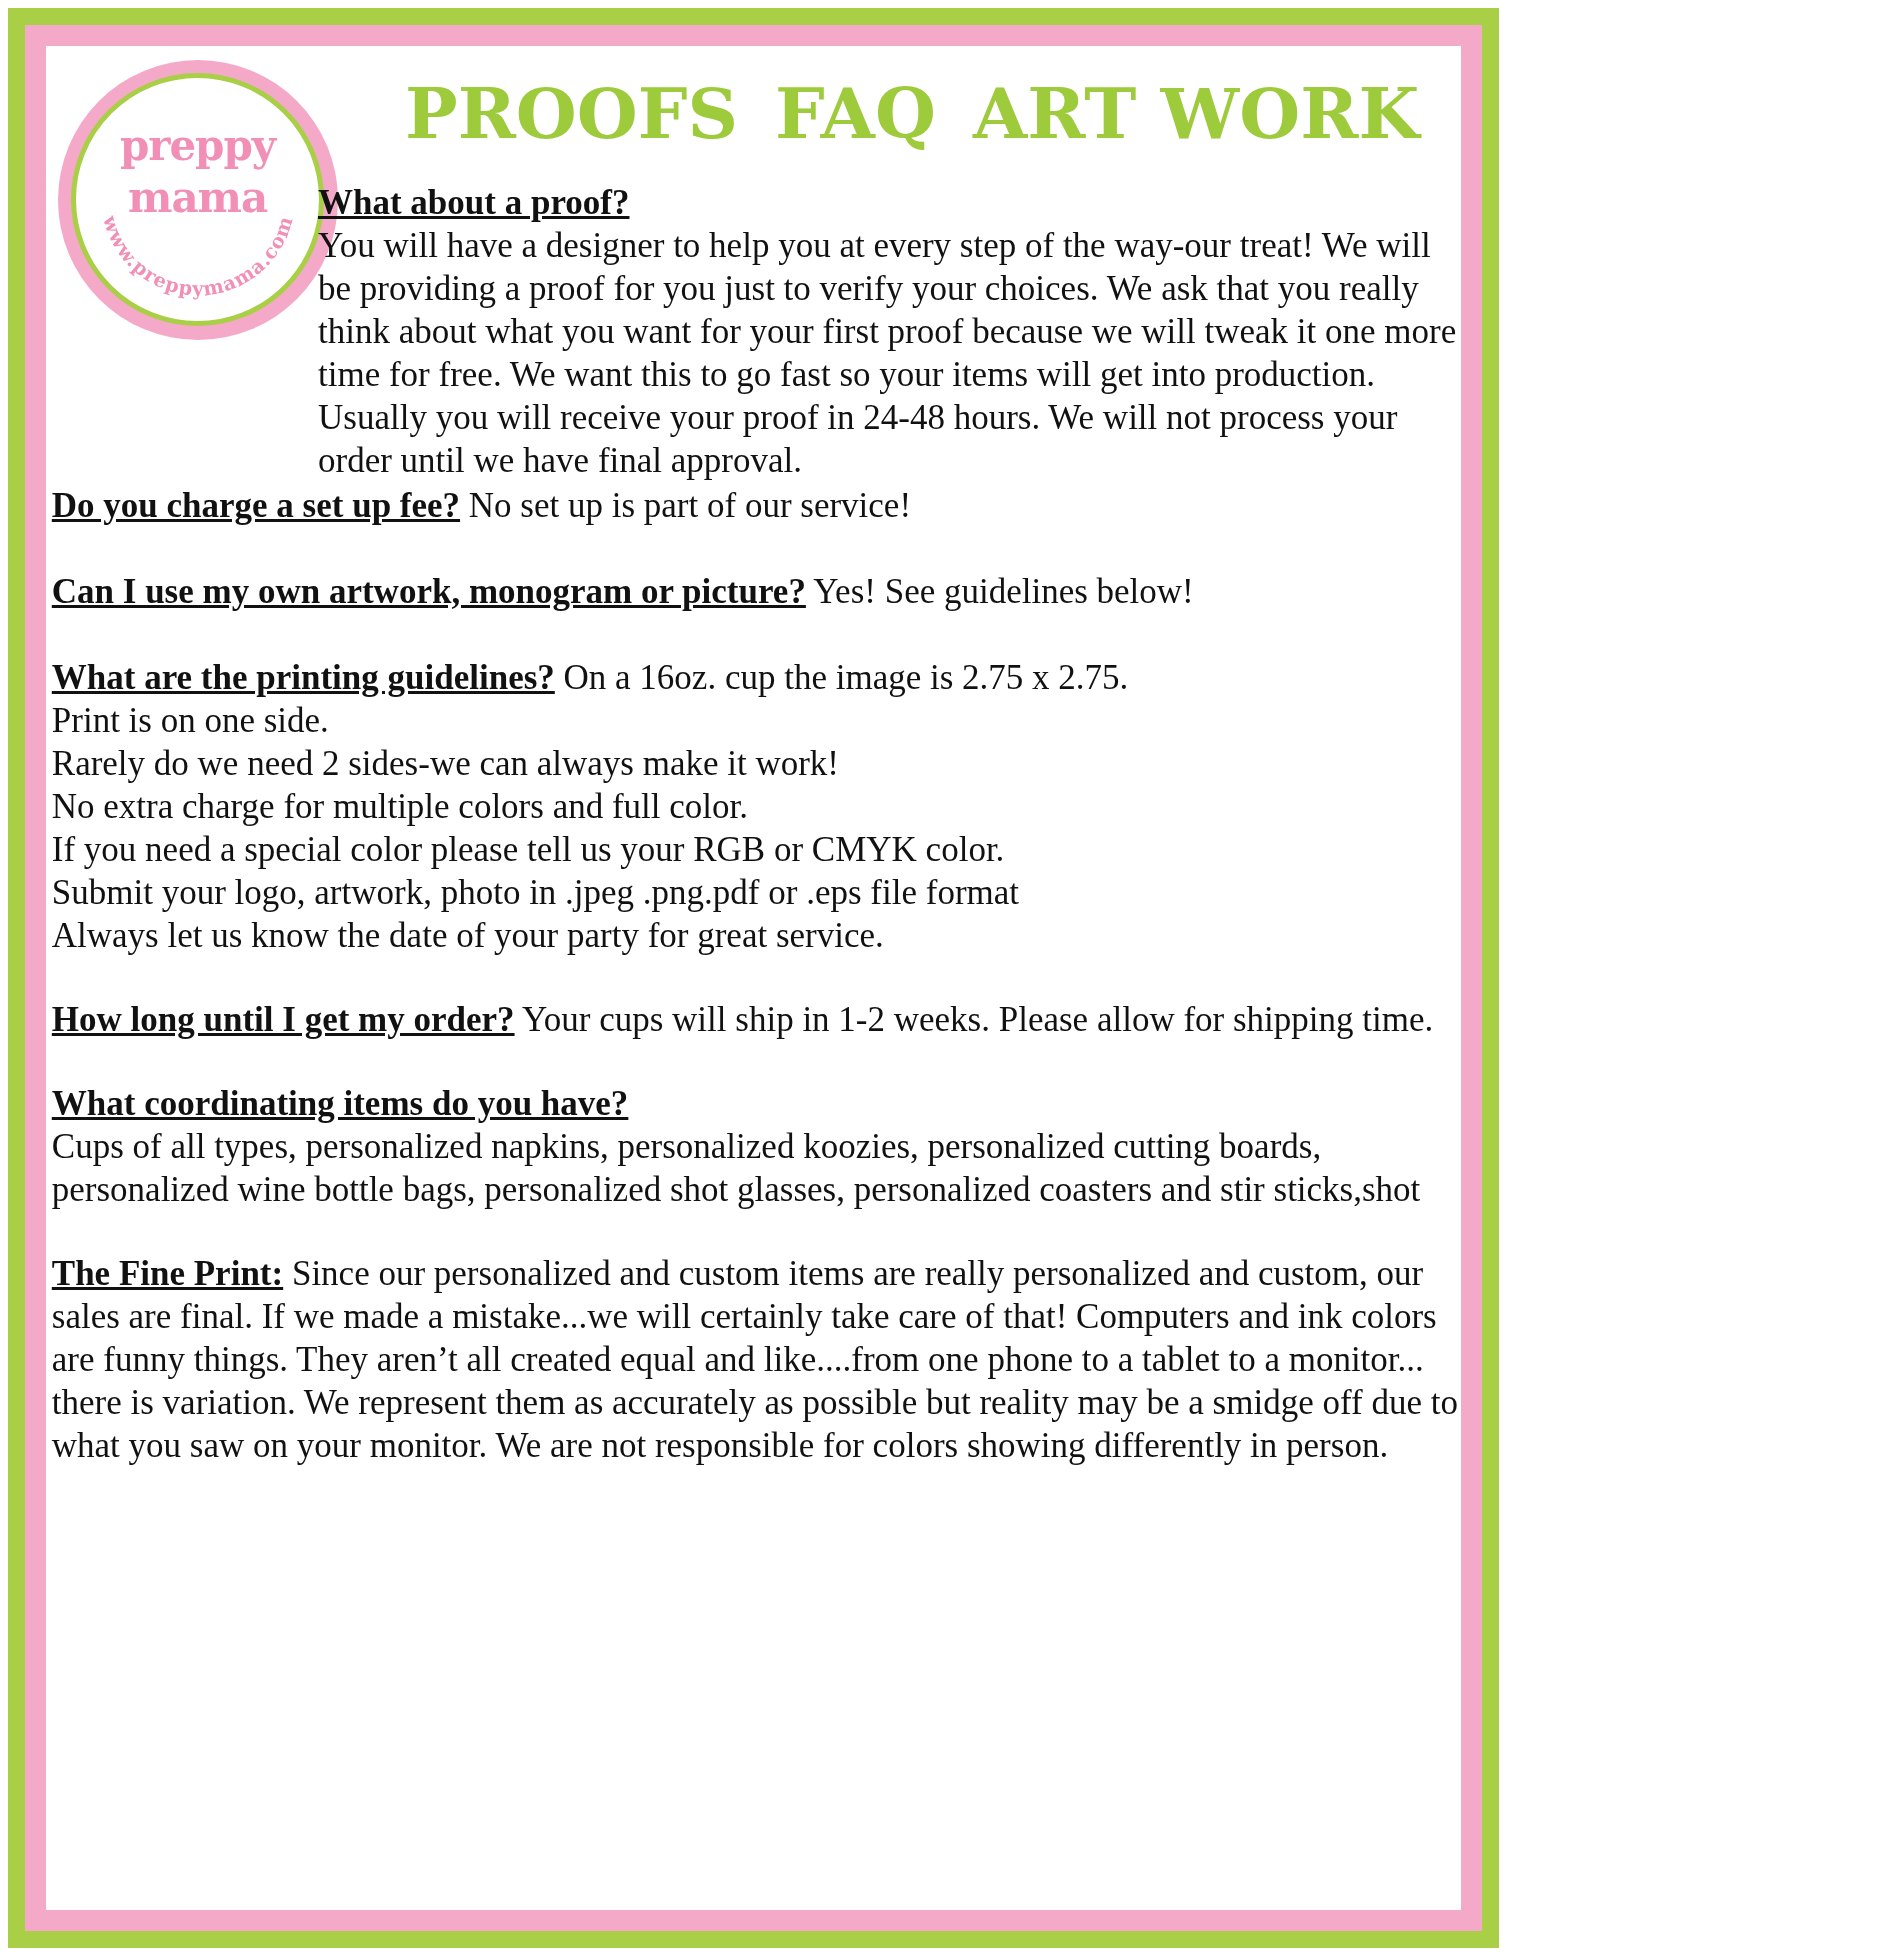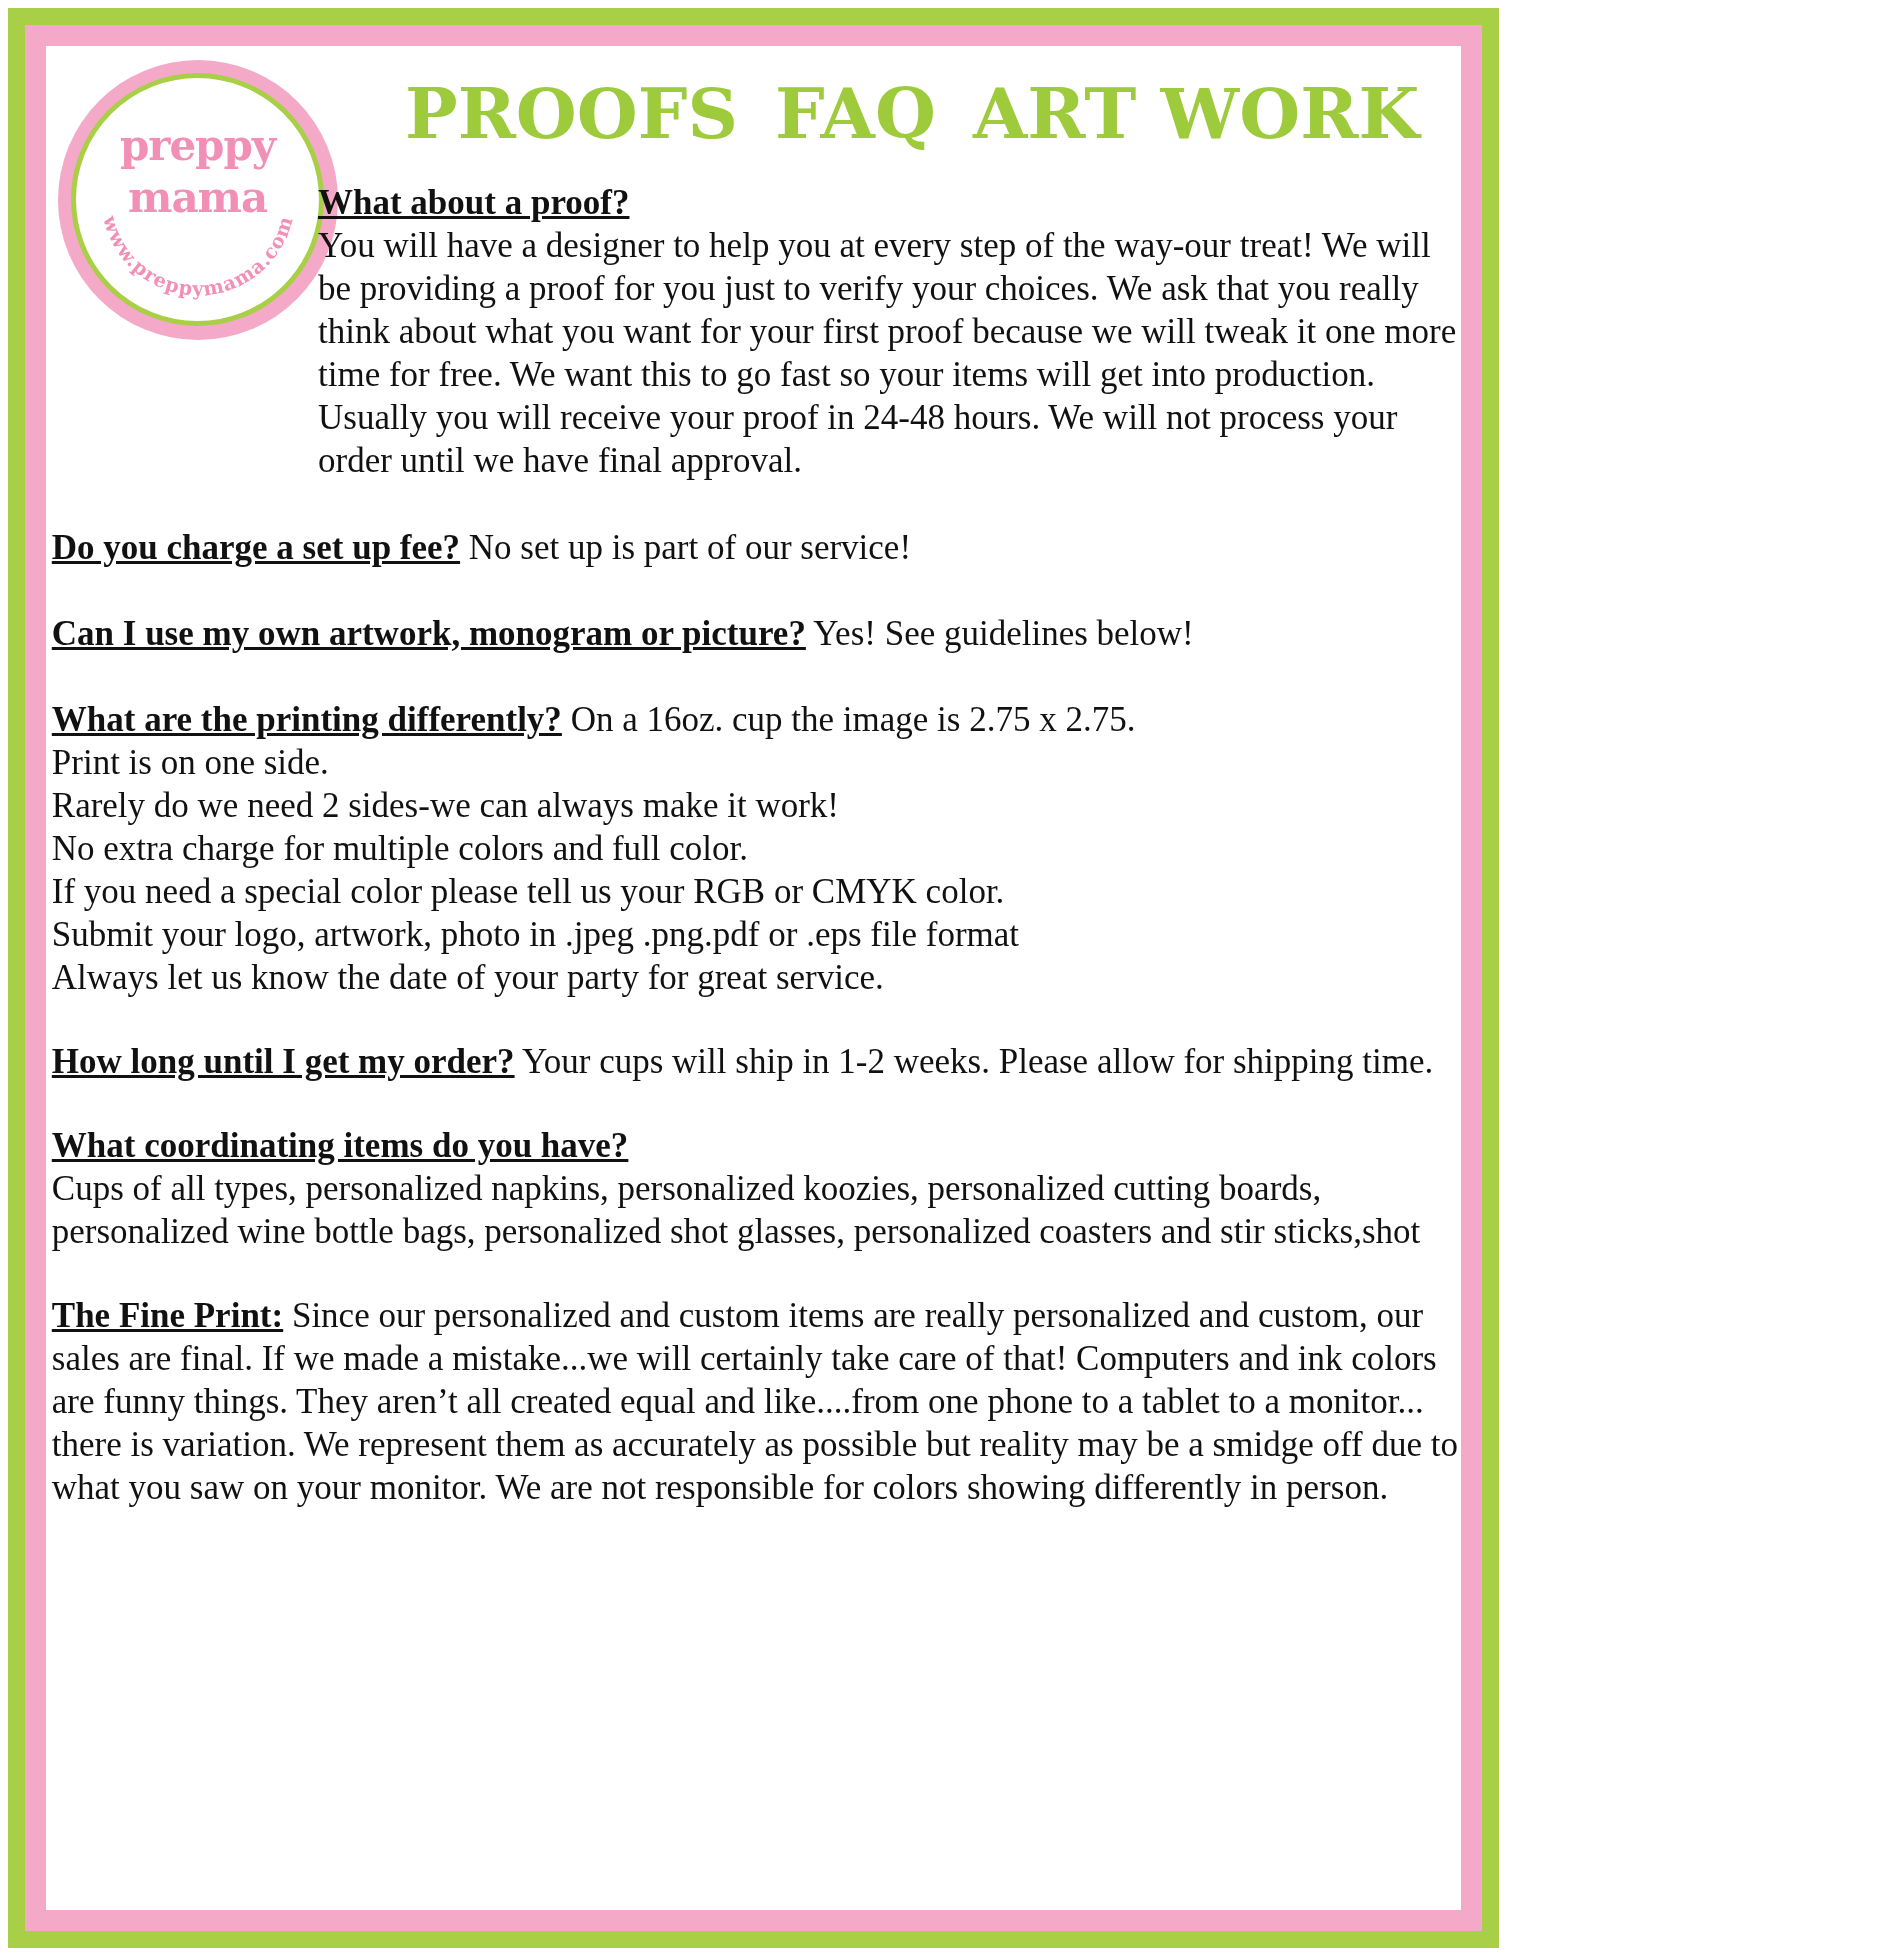--- a/index.html
+++ b/index.html
@@ -148,21 +148,21 @@
   }
   .intro-block {
     position: absolute;
     left: 272px;
     top: 135px;
     width: 1524px;
   }
   .rest-block {
     position: absolute;
     left: 5.8px;
-    top: 480px;
+    top: 438px;
     width: 1788px;
   }
   .q {
     font-weight: bold;
     text-decoration: underline;
   }
   .blk { margin-bottom: 0; }
   .gap { height: 43px; }
   .gap-sm { height: 41px; }
   .line { white-space: nowrap; }
@@ -219,21 +219,21 @@
         <div class="gap"></div>
 
         <div class="blk">
           <span class="q">Can I use my own artwork, monogram or picture?</span><span> Yes! See guidelines below!</span>
         </div>
 
         <div class="gap"></div>
 
         <div class="blk">
           <div class="line">
-            <span class="q">What are the printing differently?</span><span>  On a 16oz. cup the image is 2.75 x 2.75.</span>
+            <span class="q">What are the printing guidelines?</span><span>  On a 16oz. cup the image is 2.75 x 2.75.</span>
           </div>
           <div class="line">Print is on one side.</div>
           <div class="line">Rarely do we need 2 sides-we can always make it work!</div>
           <div class="line">No extra charge for multiple colors and full color.</div>
           <div class="line">If you need a special color please tell us your RGB or CMYK color.</div>
           <div class="line">Submit your logo, artwork, photo in .jpeg .png.pdf or .eps file format</div>
           <div class="line">Always let us know the date of your party for great service.</div>
         </div>
 
         <div class="gap-sm"></div>

